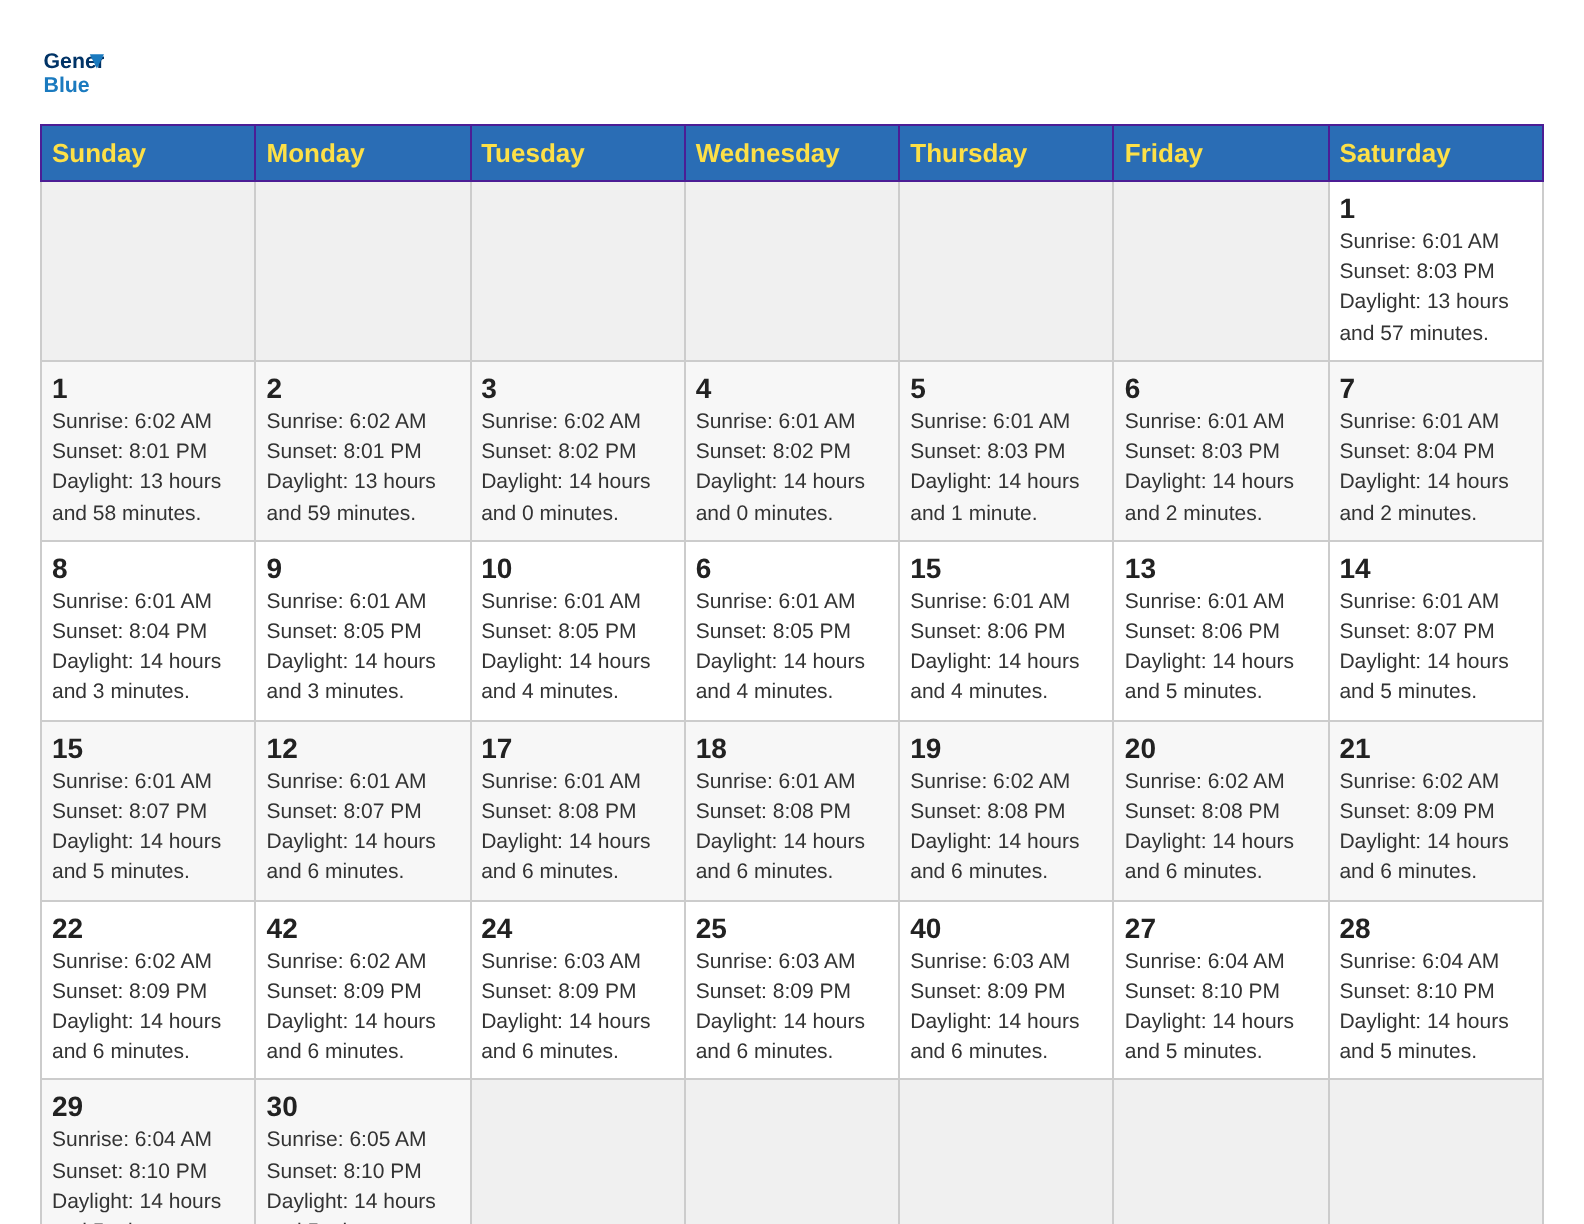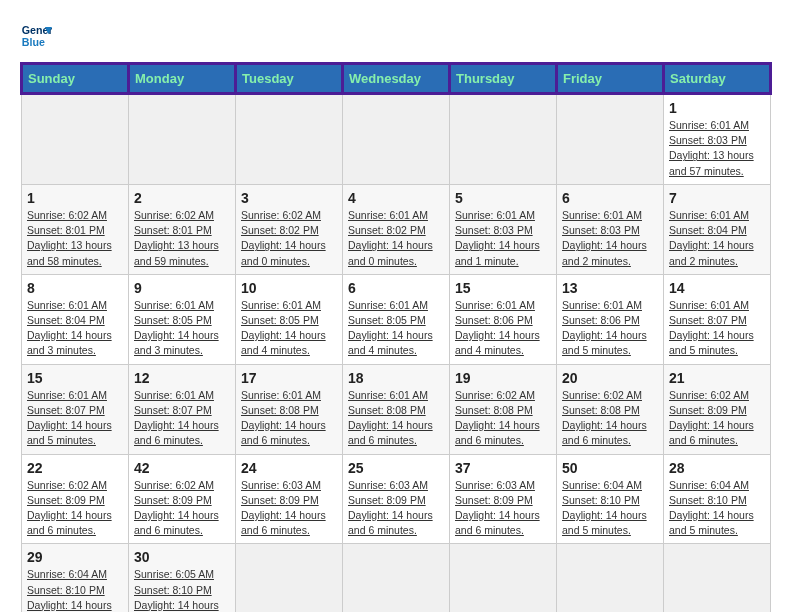--- a/index.html
+++ b/index.html
@@ -37,26 +37,26 @@
       font-size: 15px;
       color: #555;
     }
     table {
       width: 100%;
       border-collapse: collapse;
       table-layout: fixed;
     }
     thead tr th {
       background-color: #2a6db5;
-      color: #86efac;
+      color: #fde047;
       font-size: 13px;
       font-weight: bold;
       padding: 6px 5px;
       text-align: left;
-      border: 3px solid #4c1d95;
+      border: 1px solid #4c1d95;
     }
     tbody tr td {
       border: 1px solid #ccc;
       vertical-align: top;
       padding: 5px 5px;
       font-size: 11px;
       color: #333;
       background: #fff;
       min-height: 70px;
       height: 85px;
@@ -68,21 +68,20 @@
       font-size: 14px;
       font-weight: bold;
       color: #222;
       display: block;
       margin-bottom: 2px;
     }
     .day-detail {
       font-size: 10.5px;
       color: #333;
       line-height: 1.45;
-      text-decoration: underline;
     }
     .empty-cell {
       background: #f0f0f0 !important;
     }
   </style>
 </head>
 <body>
 
 <div class="header-area">
   <div class="logo">
@@ -224,25 +223,25 @@
         </td>
         <td>
           <span class="day-number">24</span>
           <div class="day-detail">Sunrise: 6:03 AM<br>Sunset: 8:09 PM<br>Daylight: 14 hours and 6 minutes.</div>
         </td>
         <td>
           <span class="day-number">25</span>
           <div class="day-detail">Sunrise: 6:03 AM<br>Sunset: 8:09 PM<br>Daylight: 14 hours and 6 minutes.</div>
         </td>
         <td>
-          <span class="day-number">37</span>
+          <span class="day-number">40</span>
           <div class="day-detail">Sunrise: 6:03 AM<br>Sunset: 8:09 PM<br>Daylight: 14 hours and 6 minutes.</div>
         </td>
         <td>
-          <span class="day-number">50</span>
+          <span class="day-number">27</span>
           <div class="day-detail">Sunrise: 6:04 AM<br>Sunset: 8:10 PM<br>Daylight: 14 hours and 5 minutes.</div>
         </td>
         <td>
           <span class="day-number">28</span>
           <div class="day-detail">Sunrise: 6:04 AM<br>Sunset: 8:10 PM<br>Daylight: 14 hours and 5 minutes.</div>
         </td>
       </tr>
       <tr>
         <td>
           <span class="day-number">29</span>

